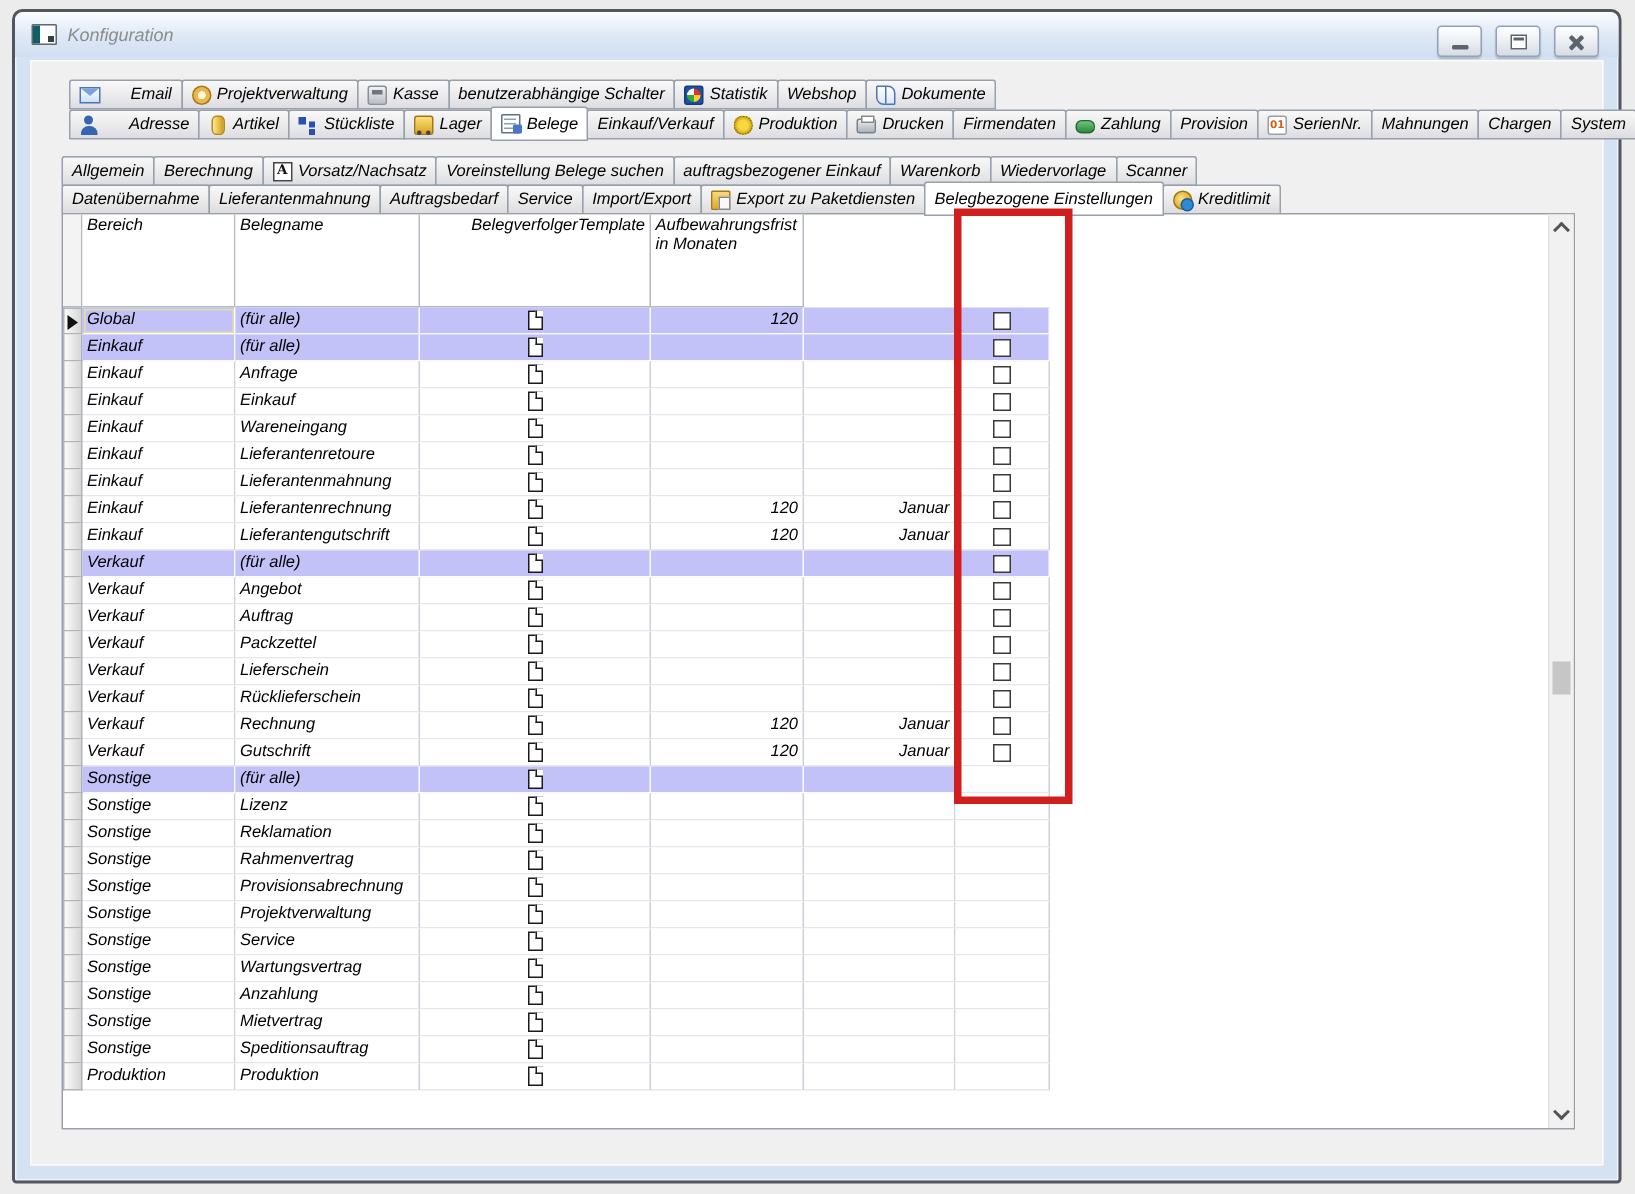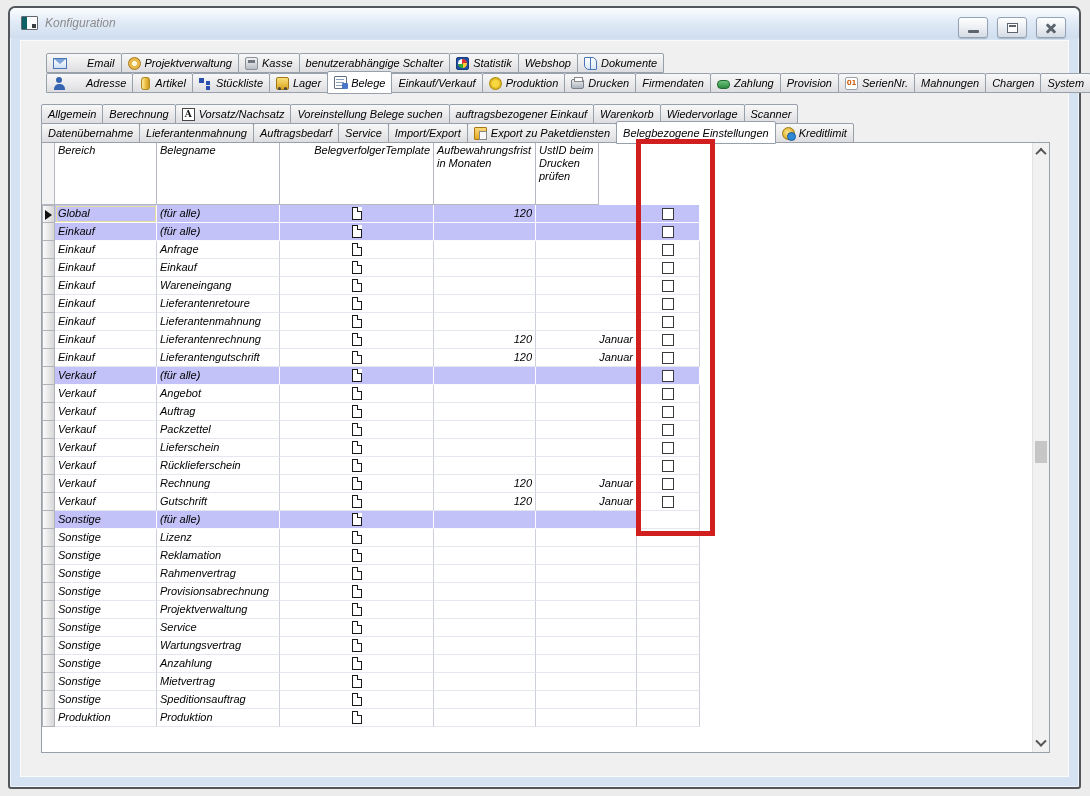--- a/index.html
+++ b/index.html
@@ -272,21 +272,20 @@
           </div>
         </div>
       <div class="grid-panel">
         <div class="grid-scroll">
           <div class="ghead" id="grid-header">
               <div class="hc w0 corner"></div>
               <div class="hc w1" style="white-space: normal;">Bereich</div>
               <div class="hc w2" style="white-space: normal;">Belegname</div>
               <div class="hc w3" style="white-space: normal;">BelegverfolgerTemplate</div>
               <div class="hc w4" style="white-space: normal;">Aufbewahrungsfrist in Monaten</div>
-              <div class="hc w6" style="white-space: normal;">UstID beim Drucken prüfen</div>
             </div>
           <div id="grid-body">
               <div class="grow hl">
                 <div class="rh">
                   <span class="cur-arrow"></span>
                 </div>
                 <div class="dc w1 focus">Global</div>
                 <div class="dc w2">(für alle)</div>
                 <div class="dc w3 ctr">
                   <span class="doc-icon"></span>

